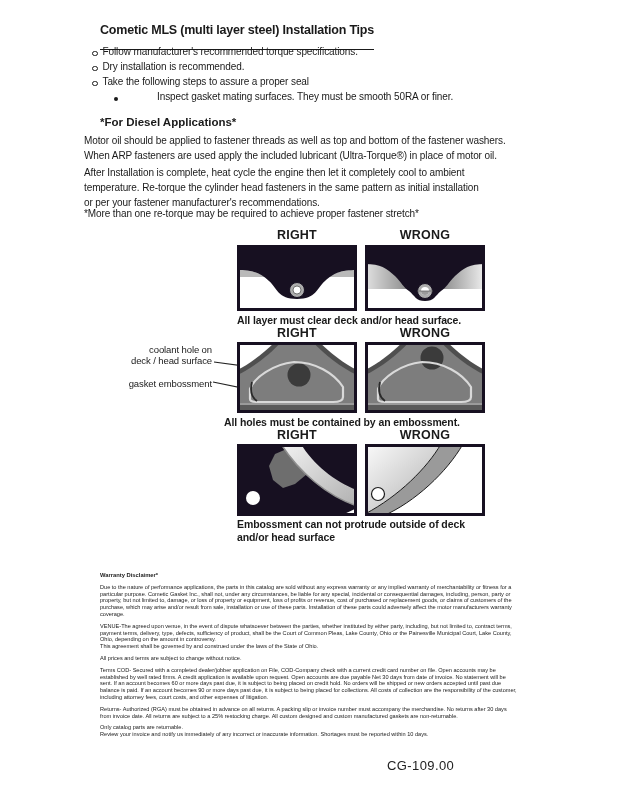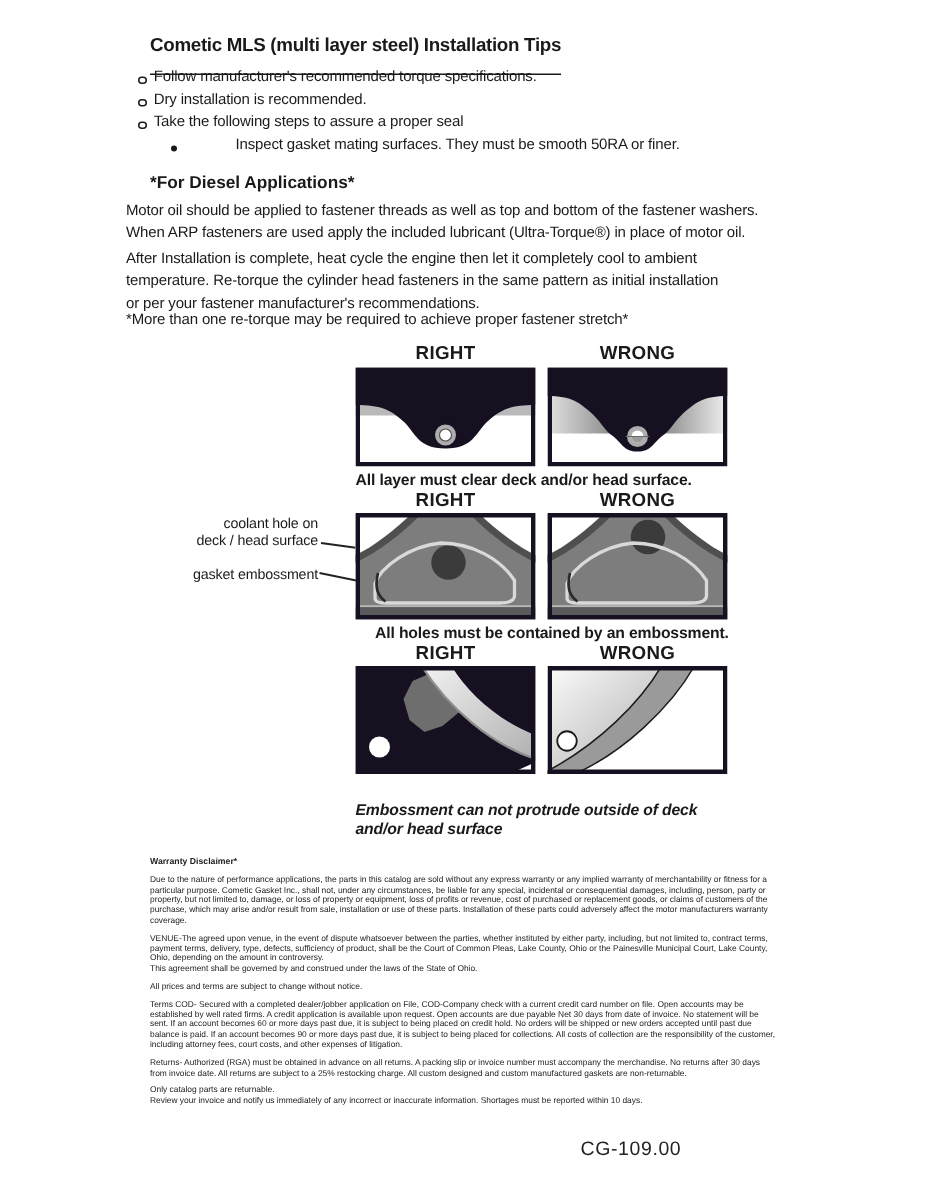--- a/index.html
+++ b/index.html
@@ -128,21 +128,21 @@
     <path d="M122,-2 H74 C86,12 106,27 122,34 Z" fill="#4f4f4f"></path>
     <path d="M122,-2 H80 C91,9 108,23 122,29 Z" fill="#ffffff"></path>
     <rect x="0" y="61.5" width="120" height="1.3" fill="#b8b8b8"></rect>
     <rect x="0" y="62.8" width="120" height="8.2" fill="#5a5a5a"></rect>
     <circle cx="67" cy="16" r="11.5" fill="#3b3b3b"></circle>
     <path d="M13,57 L13,47 C17,36 36,22 57,20 C78,20 97,31 106,45 L106,55 C106,59 102,60 96,60 L20,60 C15,60 13,59 13,57 Z" fill="none" stroke="#d9d9d9" stroke-width="2.2"></path>
     <path d="M15,40 C13,48 14,55 20,59" fill="none" stroke="#2a2a2a" stroke-width="1.8"></path>
     <rect x="1.5" y="1.5" width="117" height="68" fill="none" stroke="#171021" stroke-width="3"></rect>
   </svg>
 
-  <div class="abs caption" style="left:250px;top:416px;text-align:right;">All holes must be contained by an embossment.</div>
+  <div class="abs caption" style="left:224px;top:416px;text-align:right;">All holes must be contained by an embossment.</div>
 
   <div class="abs dg-label" style="left:237px;top:428px;">RIGHT</div>
   <div class="abs dg-label" style="left:365px;top:428px;">WRONG</div>
 
   <svg class="abs" style="left:237px;top:444px;" width="120" height="72" viewBox="0 0 120 72">
     <defs>
       <linearGradient id="g3r" x1="0" y1="0" x2="1" y2="1">
         <stop offset="0" stop-color="#f2f2f2"></stop>
           <stop offset="1" stop-color="#b0b0b0"></stop>
       </linearGradient>
@@ -163,21 +163,21 @@
           <stop offset="1" stop-color="#aeaeae"></stop>
       </linearGradient>
     </defs>
     <rect x="0" y="0" width="120" height="72" fill="#ffffff"></rect>
     <path d="M0,0 H76 C62,24 34,52 0,70 Z" fill="url(#g3w)"></path>
     <path d="M76,0 L98,0 C82,28 50,58 18,72 L0,72 L0,70 C34,52 62,24 76,0 Z" fill="#9a9a9a" stroke="#1c1c1c" stroke-width="1"></path>
     <circle cx="13" cy="50" r="6.5" fill="#ffffff" stroke="#1c1c1c" stroke-width="1.2"></circle>
     <rect x="1.5" y="1.5" width="117" height="69" fill="none" stroke="#171021" stroke-width="3"></rect>
   </svg>
 
-  <div class="abs caption pre" style="left:237px;top:534px;font-style:italic;">Embossment can not protrude outside of deck
+  <div class="abs caption pre" style="left:237px;top:518px;">Embossment can not protrude outside of deck
 and/or head surface</div>
 
   <div class="abs disclaimer">
     <div class="dh">Warranty Disclaimer*</div>
     <p>Due to the nature of performance applications, the parts in this catalog are sold without any express warranty or any implied warranty of merchantability or fitness for a particular purpose.  Cometic Gasket Inc., shall not, under any circumstances, be liable for any special, incidental or consequential damages, including, person, party or property, but not limited to, damage, or loss of property or equipment, loss of profits or revenue, cost of purchased or replacement goods, or claims of customers of the purchase, which may arise and/or result from sale, installation or use of these parts.  Installation of these parts could adversely affect the motor manufacturers warranty coverage.</p>
     <p>VENUE-The agreed upon venue, in the event of dispute whatsoever between the parties, whether instituted by either party, including, but not limited to, contract terms, payment terms, delivery, type, defects, sufficiency of product, shall be the Court of Common Pleas, Lake County, Ohio or the Painesville Municipal Court, Lake County, Ohio, depending on the amount in controversy.
 This agreement shall be governed by and construed under the laws of the State of Ohio.</p>
     <p>All prices and terms are subject to change without notice.</p>
     <p>Terms COD- Secured with a completed dealer/jobber application on File, COD-Company check with a current credit card number on file.  Open accounts may be established by well rated firms.  A credit application is available upon request.  Open accounts are due payable Net 30 days from date of invoice.  No statement will be sent.  If an account becomes 60 or more days past due, it is subject to being placed on credit hold.  No orders will be shipped or new orders accepted until past due balance is paid.  If an account becomes 90 or more days past due, it is subject to being placed for collections.  All costs of collection are the responsibility of the customer, including attorney fees, court costs, and other expenses of litigation.</p>
     <p>Returns- Authorized (RGA) must be obtained in advance on all returns.  A packing slip or invoice number must accompany the merchandise.  No returns after 30 days from invoice date.  All returns are subject to a 25% restocking charge.  All custom designed and custom manufactured gaskets are non-returnable.</p>

